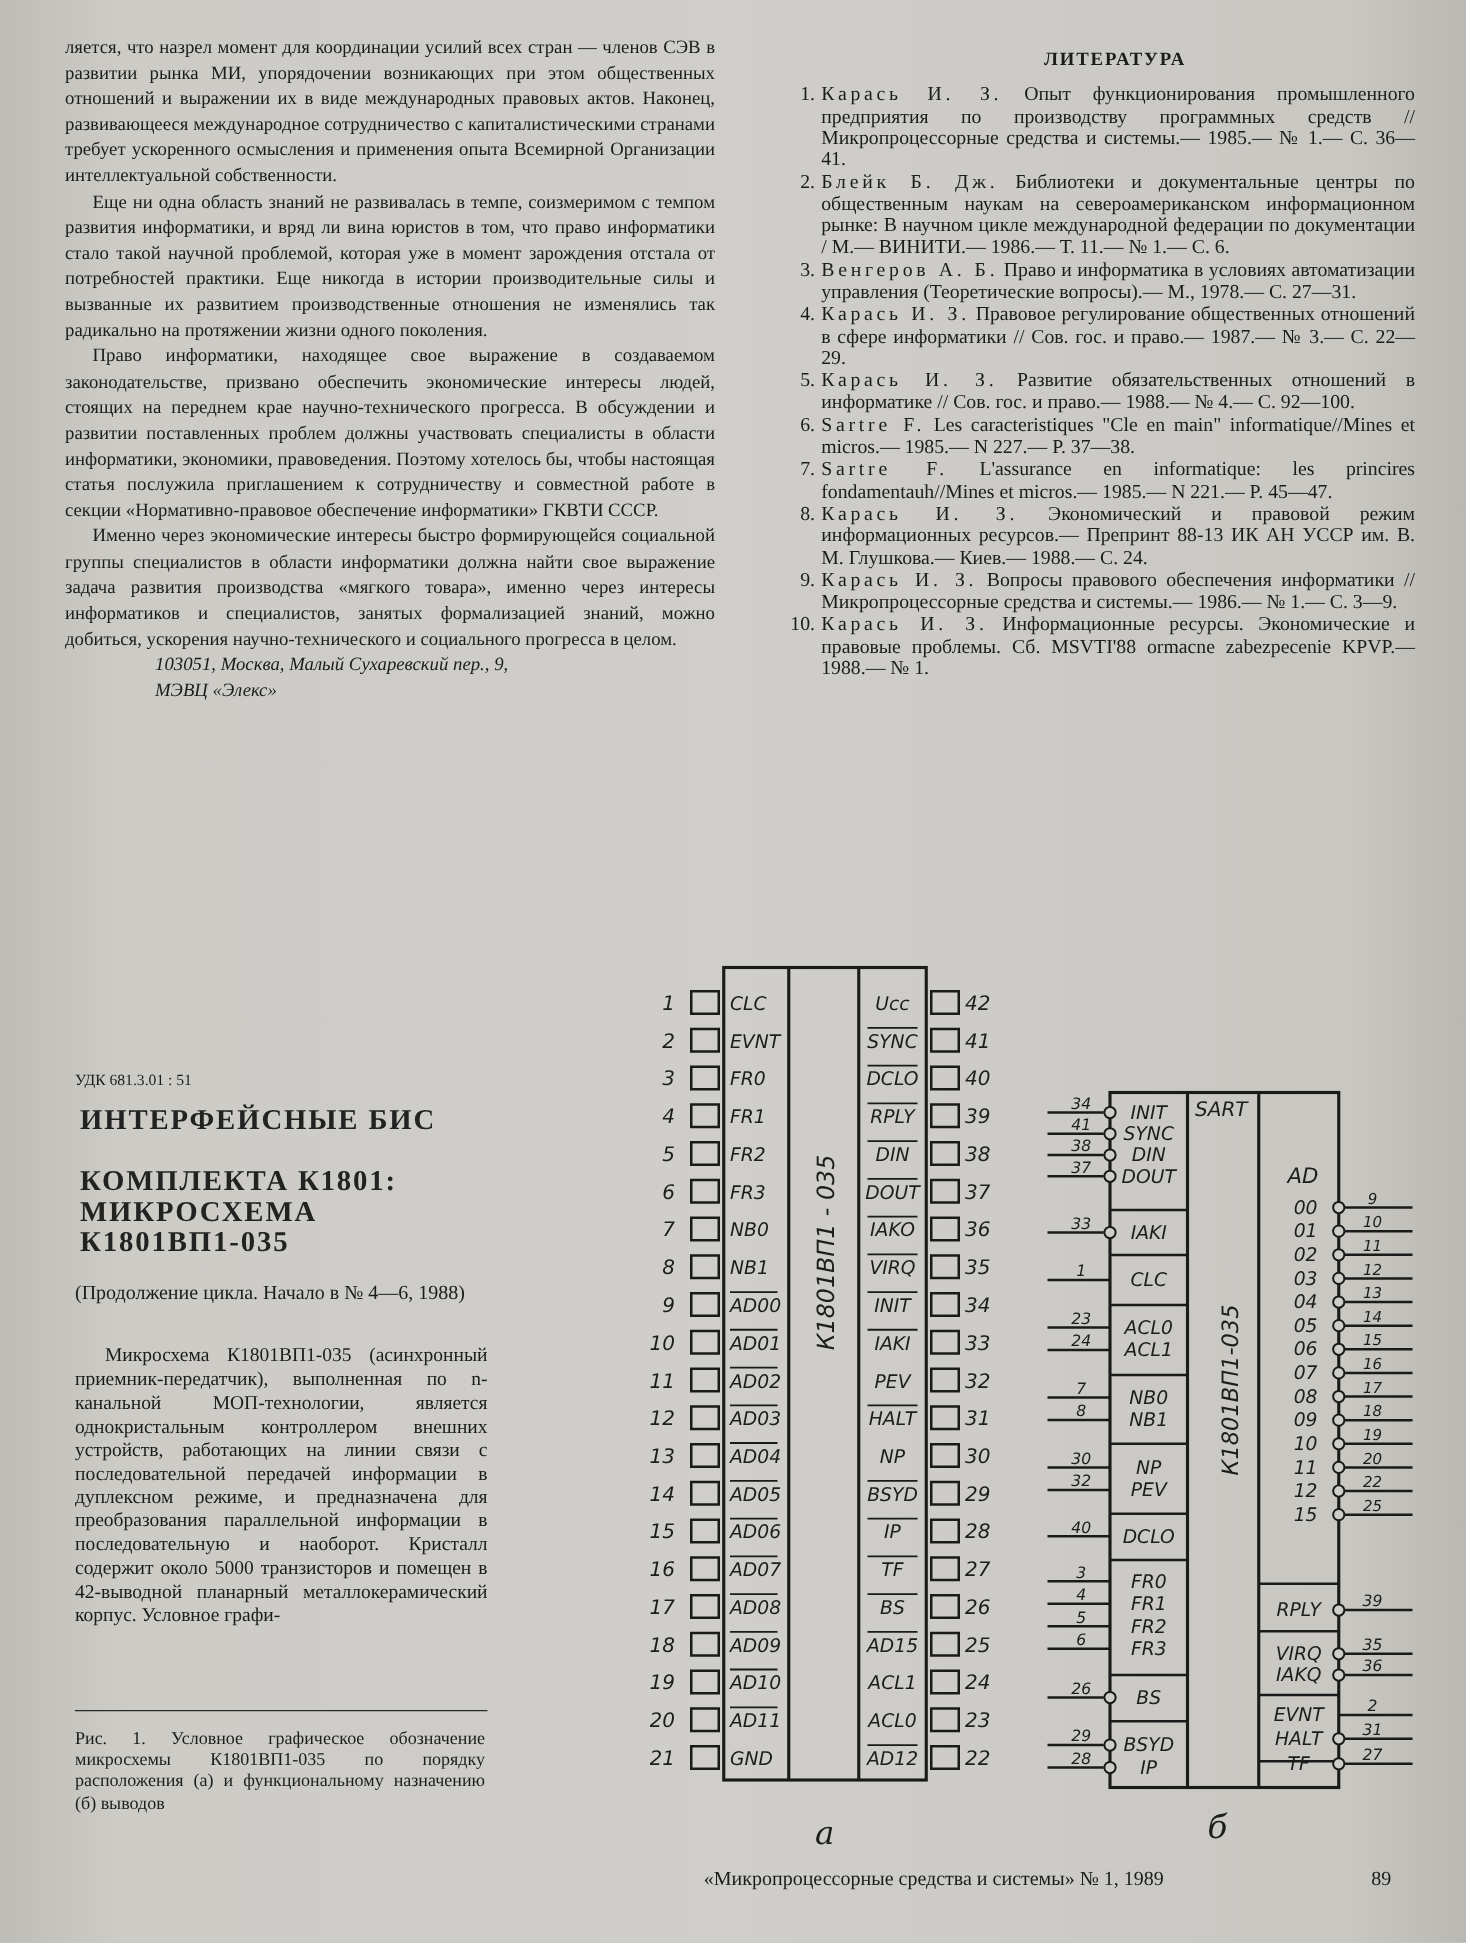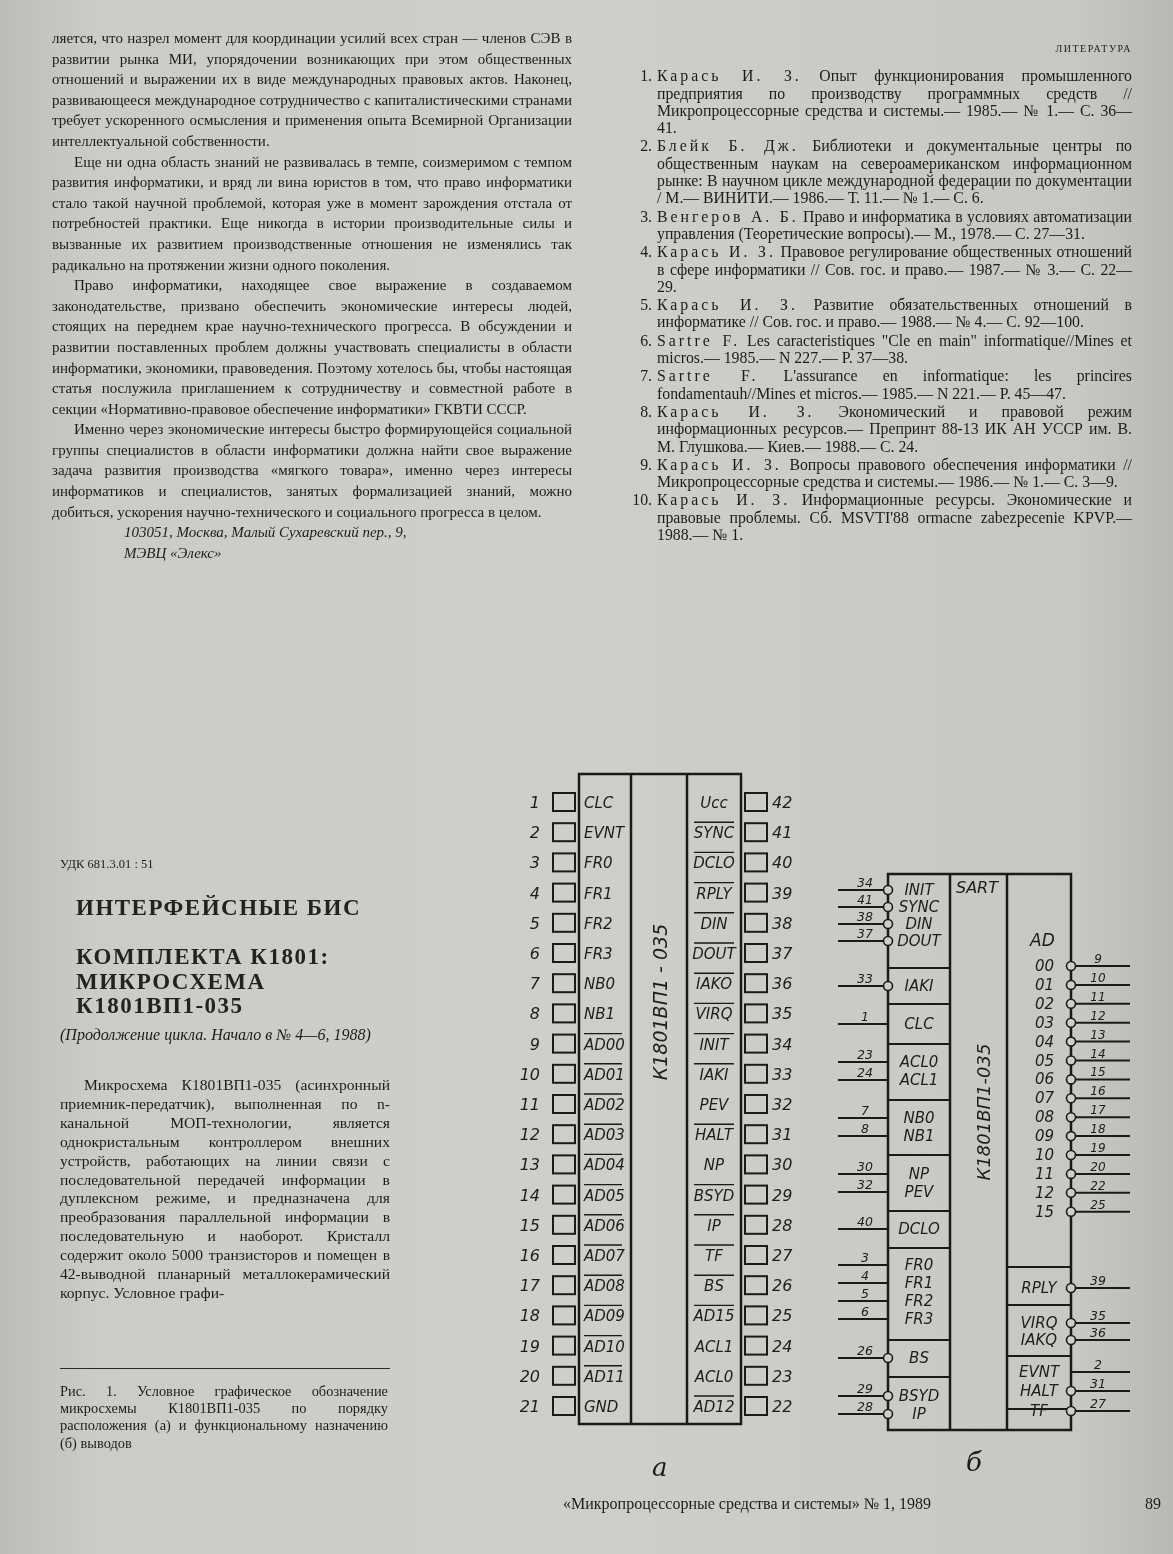--- a/index.html
+++ b/index.html
@@ -20,59 +20,59 @@
   .col-left-top p { margin: 0; text-indent: 22px; }
   .col-left-top p.cont { text-indent: 0; }
   .col-left-top .addr {
     font-style: italic; margin: 0 0 0 72px; text-indent: 0; text-align: left;
   }
   .refs {
     position: absolute; left: 632px; top: 40px; width: 500px;
     font-size: 15.8px; line-height: 17.3px;
   }
   .refs h3 {
-    font-size: 10px; letter-spacing: 1.5px; font-weight: normal;
-    text-align: right; margin: 0 0 10px 0; padding-left: 20px;
+    font-size: 15px; letter-spacing: 1.5px; font-weight: bold;
+    text-align: center; margin: 0 0 10px 0; padding-left: 20px;
   }
   .refs ol { list-style: none; margin: 0; padding: 0; }
   .refs li { position: relative; padding-left: 25px; text-align: justify; margin-bottom: 1px; }
   .refs li .num { position: absolute; left: 0; top: 0; width: 20px; text-align: right; }
   .refs li .author { letter-spacing: 3px; }
   .refs .received { text-align: right; font-style: italic; margin-top: 1px; }
 
   .section-title {
     position: absolute; left: 50px; top: 760px;
     font-family: "Liberation Sans", sans-serif; font-style: italic;
     font-size: 30px; line-height: 34px; letter-spacing: 2px; font-weight: normal;
     margin: 0;
   }
   .udk { position: absolute; left: 60px; top: 857px; font-size: 12.5px; }
   .article-title {
     position: absolute; left: 60px; top: 880px;
     font-size: 23px; line-height: 24.5px; font-weight: bold; letter-spacing: 1.5px;
-    margin: 16px; color: #222;
+    margin: 4px; color: #222;
   }
   .continuation {
     position: absolute; left: 60px; top: 1025px; width: 330px;
-    font-style: italic; font-size: 16px; line-height: 20px; text-align: justify;
+    font-size: 16px; line-height: 20px; text-align: justify;
   }
   .intro {
     position: absolute; left: 60px; top: 1076px; width: 330px;
     font-size: 15.6px; line-height: 18.9px; text-align: justify; margin: 0;
     text-indent: 24px;
   }
   .rule { position: absolute; left: 60px; top: 1368px; width: 330px; border-top: 1.5px solid #2a2a2a; }
   .caption {
     position: absolute; left: 60px; top: 1383px; width: 328px;
     font-size: 14.4px; line-height: 17.2px; text-align: justify; margin: 0;
   }
   .footer {
     position: absolute; left: 563px; top: 1495px; font-size: 16px;
   }
-  .page-number { position: absolute; left: 1097px; top: 1495px; font-size: 16px; margin-left: 48px; }
+  .page-number { position: absolute; left: 1097px; top: 1495px; font-size: 16px; }
 
   svg text { font-family: "DejaVu Sans", sans-serif; font-style: italic; fill: #1d1d1d; }
   #diagram-a { position: absolute; left: 520px; top: 772px; }
   #diagram-b { position: absolute; left: 830px; top: 862px; }
   .fig-label { position: absolute; font-style: italic; font-size: 26px; font-family: "DejaVu Serif", serif; }
 </style>
 </head>
 <body>
 <div class="page-shade"></div>
 

